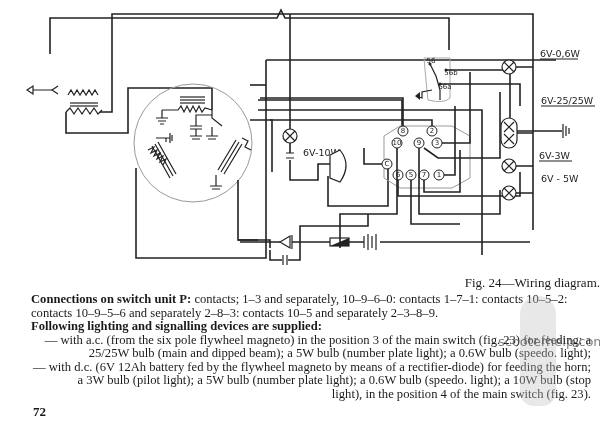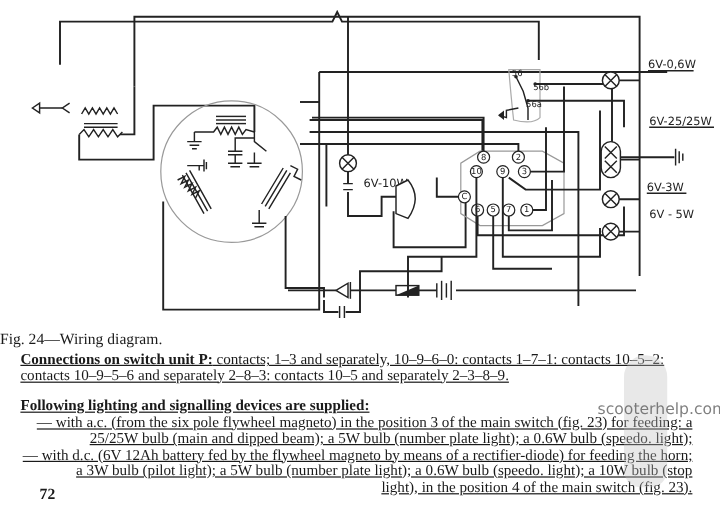--- a/index.html
+++ b/index.html
@@ -10,29 +10,29 @@
     color: #1a1a1a;
   }
   #diagram { position: absolute; left: 0; top: 0; width: 600px; height: 270px; }
   #diagram svg { width: 600px; height: 270px; display: block; }
   .w { fill: none; stroke: #222; stroke-width: 1.6; stroke-linejoin: miter; }
   .t { fill: none; stroke: #222; stroke-width: 1.2; }
   .dot { fill: #222; }
   .lbl { font-family: "DejaVu Sans", "Liberation Sans", sans-serif; font-size: 9.5px; fill: #222; }
   .pin { font-family: "DejaVu Sans", "Liberation Sans", sans-serif; font-size: 7px; fill: #222; text-anchor: middle; dominant-baseline: central; }
   .caption {
-    position: absolute; top: 275px; left: 0; width: 600px; text-align: left;
+    position: absolute; top: 275px; left: 0; width: 600px; text-align: right;
     font-family: "Liberation Serif", serif; font-size: 13px;
   }
   .text-block {
-    position: absolute; left: 17px; width: 560px;
-    font-family: "Liberation Serif", serif; font-size: 12.6px; line-height: 13.5px; text-decoration: underline;
+    position: absolute; left: 31px; width: 560px;
+    font-family: "Liberation Serif", serif; font-size: 12.6px; line-height: 13.5px;
   }
   .conn { top: 293px; }
-  .supplied { top: 320px; margin-top: 12px; }
+  .supplied { top: 320px; }
   .b { font-weight: bold; }
   .item { padding-left: 14px; text-indent: -14px; text-align: right; }
   .page-num {
     position: absolute; top: 404px; left: 33px;
     font-family: "Liberation Serif", serif; font-weight: bold; font-size: 13px;
   }
   .watermark {
     position: absolute; left: 498px; top: 334px;
     font-family: "DejaVu Sans", sans-serif; font-size: 13px; color: #555; opacity: 0.75;
   }

